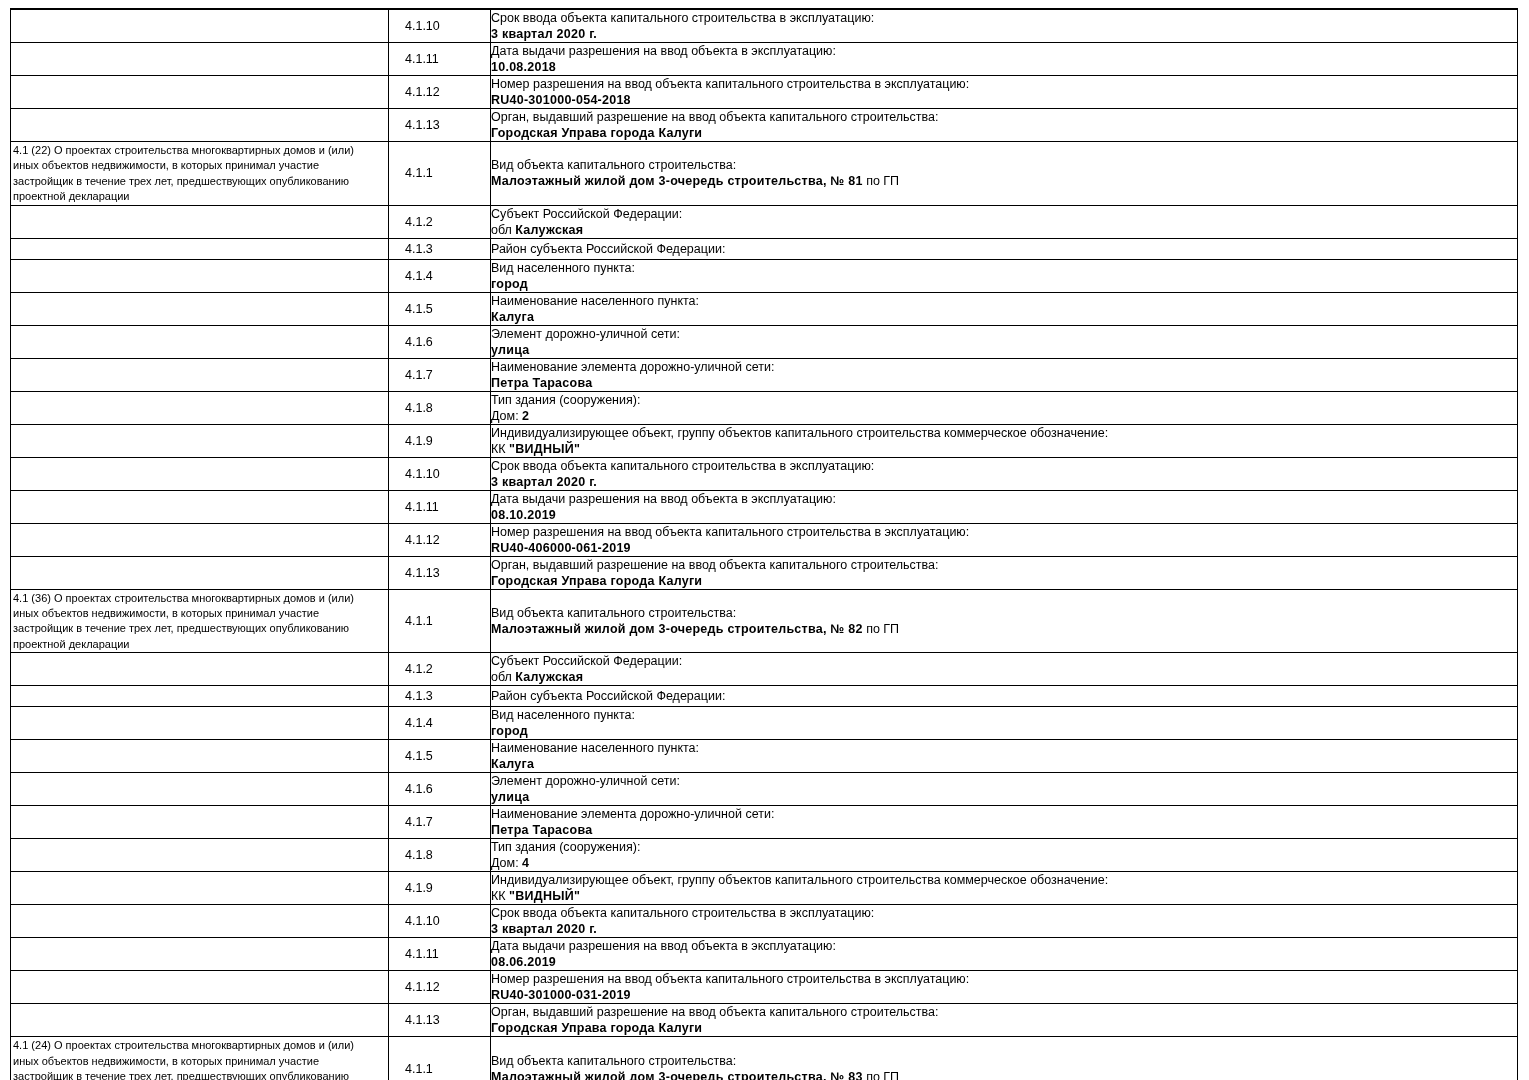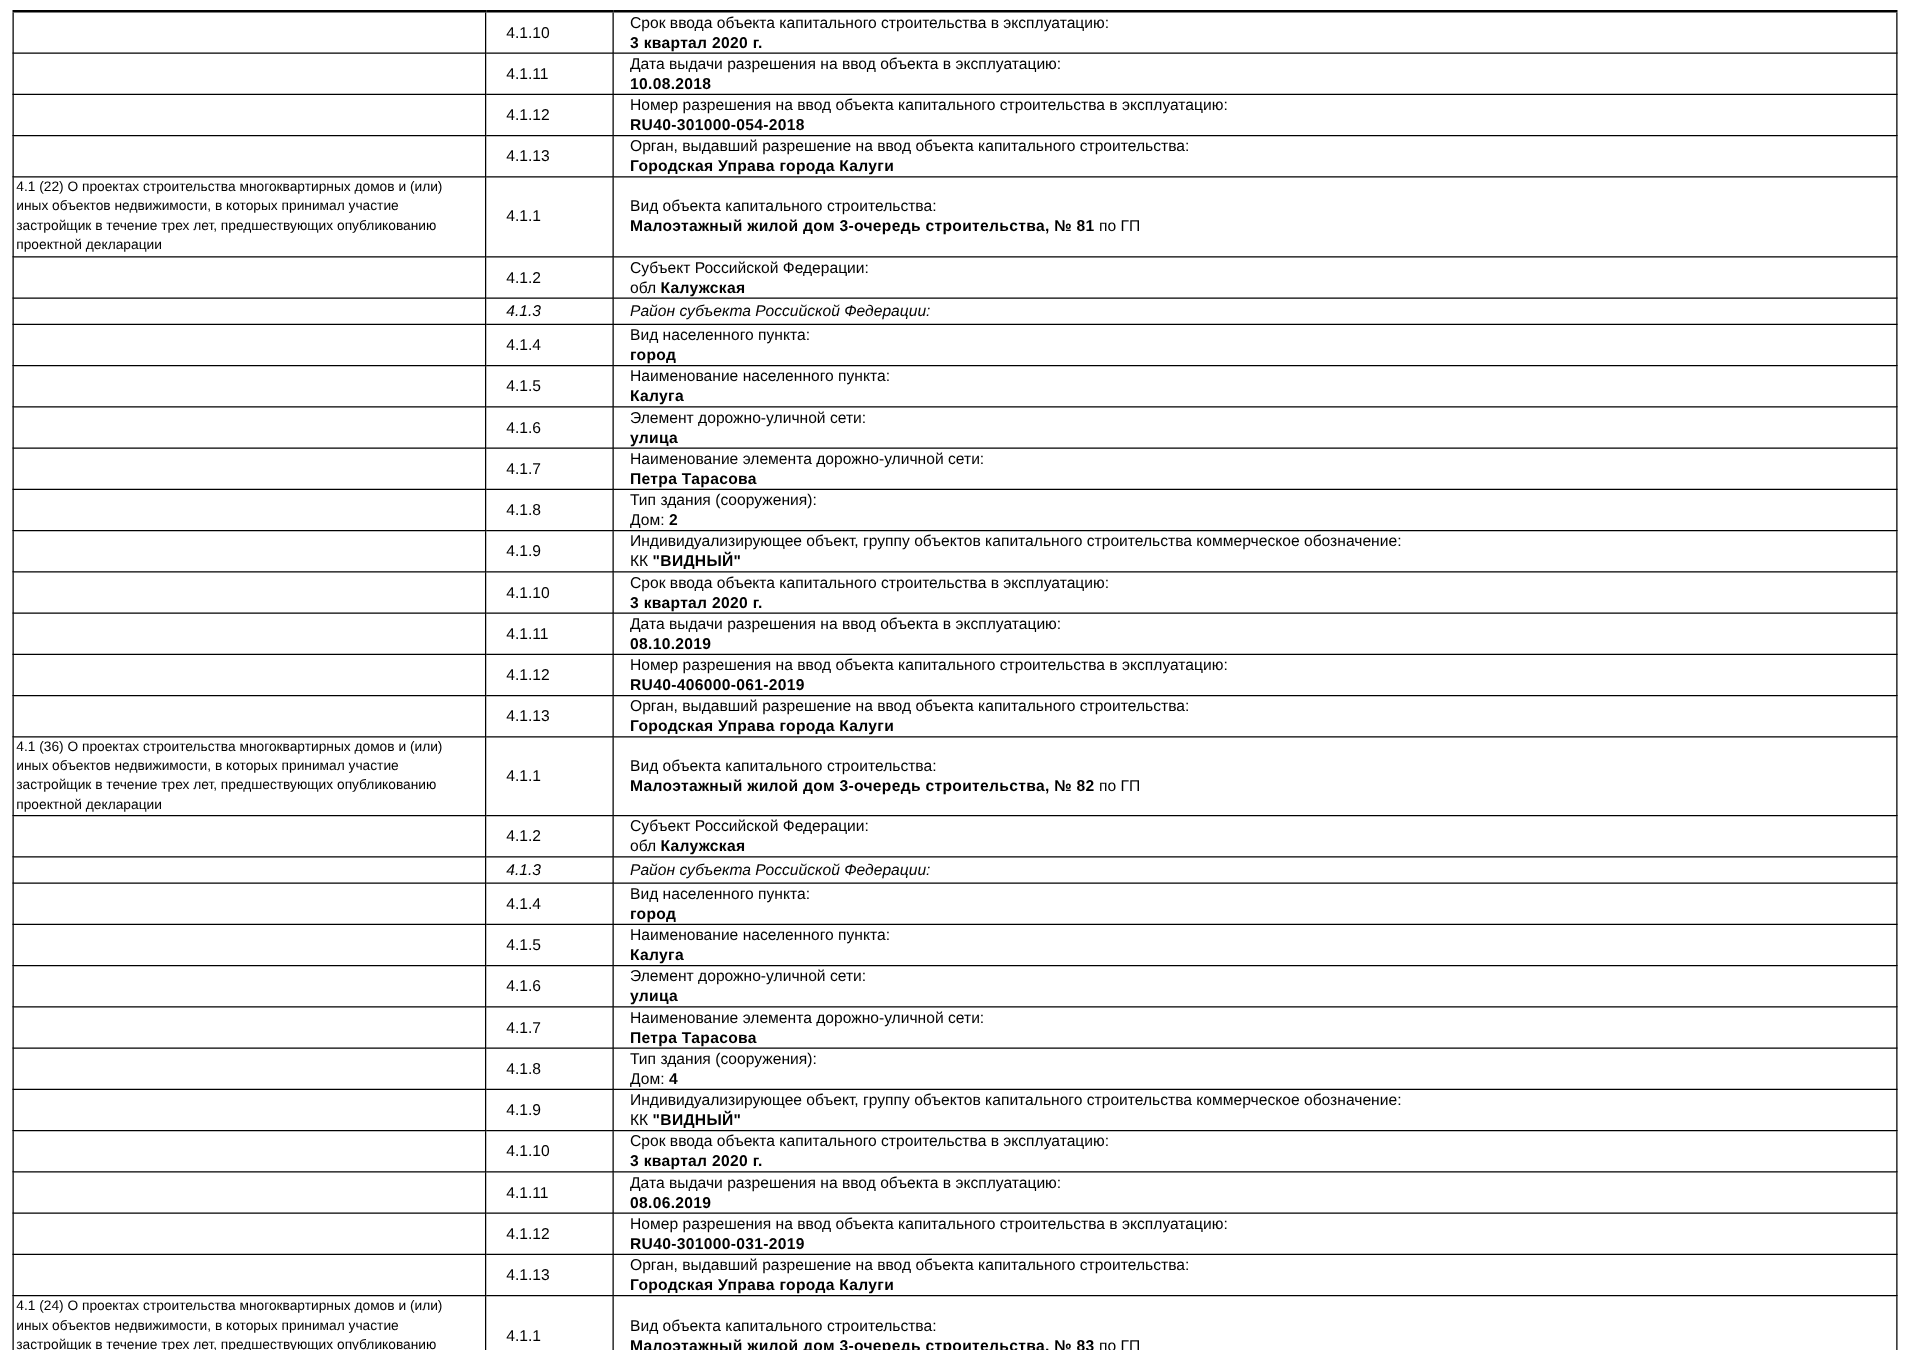--- a/index.html
+++ b/index.html
@@ -25,35 +25,35 @@
   col.c-num     { width: 102px; }
   col.c-content { width: 1027px; }
   td {
     border: 1px solid #000000;
     overflow: hidden;
     padding: 0;
   }
   tr.first-row td { border-top: 2px solid #000000; }
   tr.row-std    { height: 33px; }
   tr.row-tall   { height: 63px; }
-  tr.row-single { height: 21px; font-style: italic; }
+  tr.row-single { height: 21px; }
   td.cell-desc {
     vertical-align: top;
     padding: 1px 8px 0 2px;
     line-height: 15.4px;
     font-size: 11px;
   }
   td.cell-num {
     vertical-align: middle;
     padding: 0 2px 0 16px;
     line-height: 14px;
   }
   td.cell-content {
     vertical-align: middle;
-    padding: 0 4px 0 13px;
+    padding: 0 4px 0 0;
     line-height: 16px;
   }
   .field-label { font-weight: normal; }
   .field-value { font-weight: normal; }
   .val-main {
     font-weight: bold;
     letter-spacing: 0.25px;
   }
   .val-prefix, .val-suffix { font-weight: normal; letter-spacing: 0; margin-top: 30px; }
 </style>

